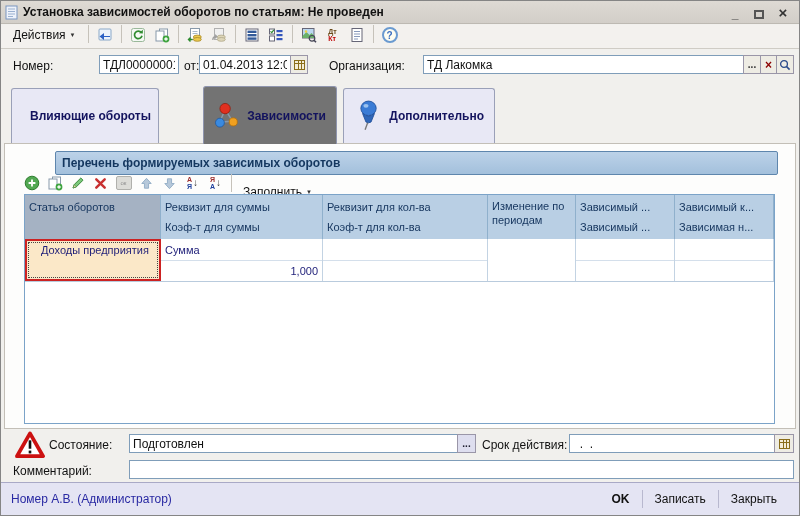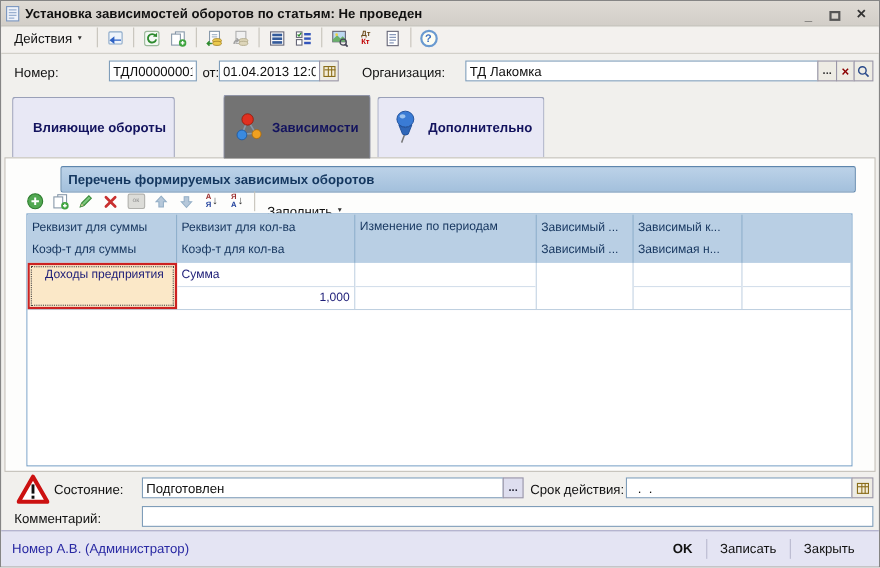--- a/index.html
+++ b/index.html
@@ -330,20 +330,24 @@
       </span>
       <span class="tb-sep"></span>
       <span class="fill-btn">
         <span>Заполнить</span>
         <span class="dd-arrow">▼</span>
       </span>
     </div>
 
     <div class="grid">
       <div class="g-head">
+        <div class="g-hcell current">
+          <span class="h-line">Статья оборотов</span>
+          <span class="h-line"></span>
+        </div>
         <div class="g-hcell">
           <span class="h-line">Реквизит для суммы</span>
           <span class="h-line">Коэф-т  для суммы</span>
         </div>
         <div class="g-hcell">
           <span class="h-line">Реквизит для кол-ва</span>
           <span class="h-line">Коэф-т для кол-ва</span>
         </div>
         <div class="g-hcell">
           <span class="h-wrap">Изменение по периодам</span>

